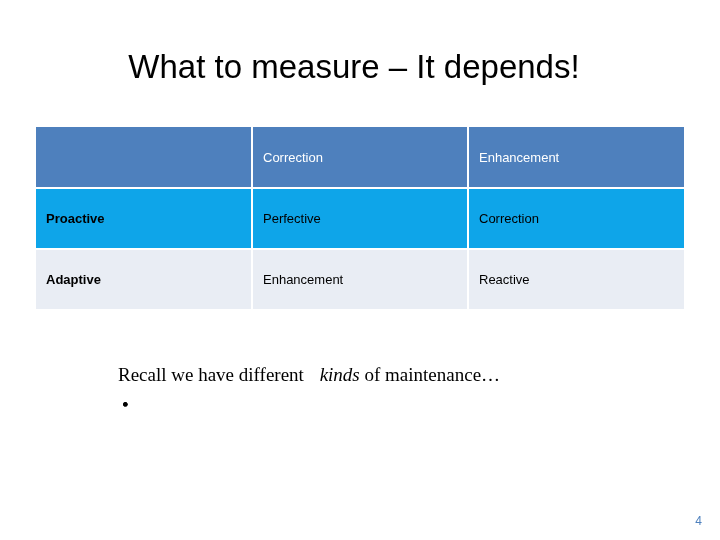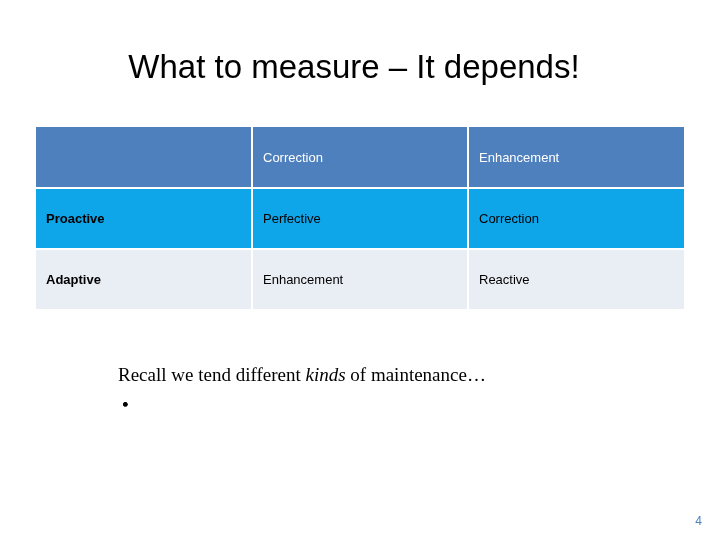--- a/index.html
+++ b/index.html
@@ -88,20 +88,21 @@
     font-family: "Liberation Serif", serif;
     font-size: 19px;
     color: #000000;
     line-height: 30px;
   }
   .body-text .lead {
     margin: 0;
   }
   .body-text .lead em {
     font-style: italic;
+    margin-left: 11px;
   }
   .bullets {
     margin: 0;
     padding: 0;
     list-style: none;
   }
   .bullets li {
     margin: 0;
     padding-left: 26px;
     position: relative;
@@ -146,21 +147,21 @@
       </tr>
       <tr class="row-band-b">
         <td class="rowlabel">Adaptive</td>
         <td class="cell-sep">Enhancement</td>
         <td class="cell-sep">Reactive</td>
       </tr>
     </tbody>
   </table>
 
   <div class="body-text">
-    <p class="lead"><span>Recall we tend different </span><em>kinds</em><span> of maintenance…</span></p>
+    <p class="lead"><span>Recall we have different </span><em>kinds</em><span> of maintenance…</span></p>
     <ul class="bullets">
       <li><span class="bullet-mark">•</span></li>
       <li><span class="bullet-mark">•</span></li>
     </ul>
   </div>
 
   <div class="page-num">4</div>
 
 </div>
 

